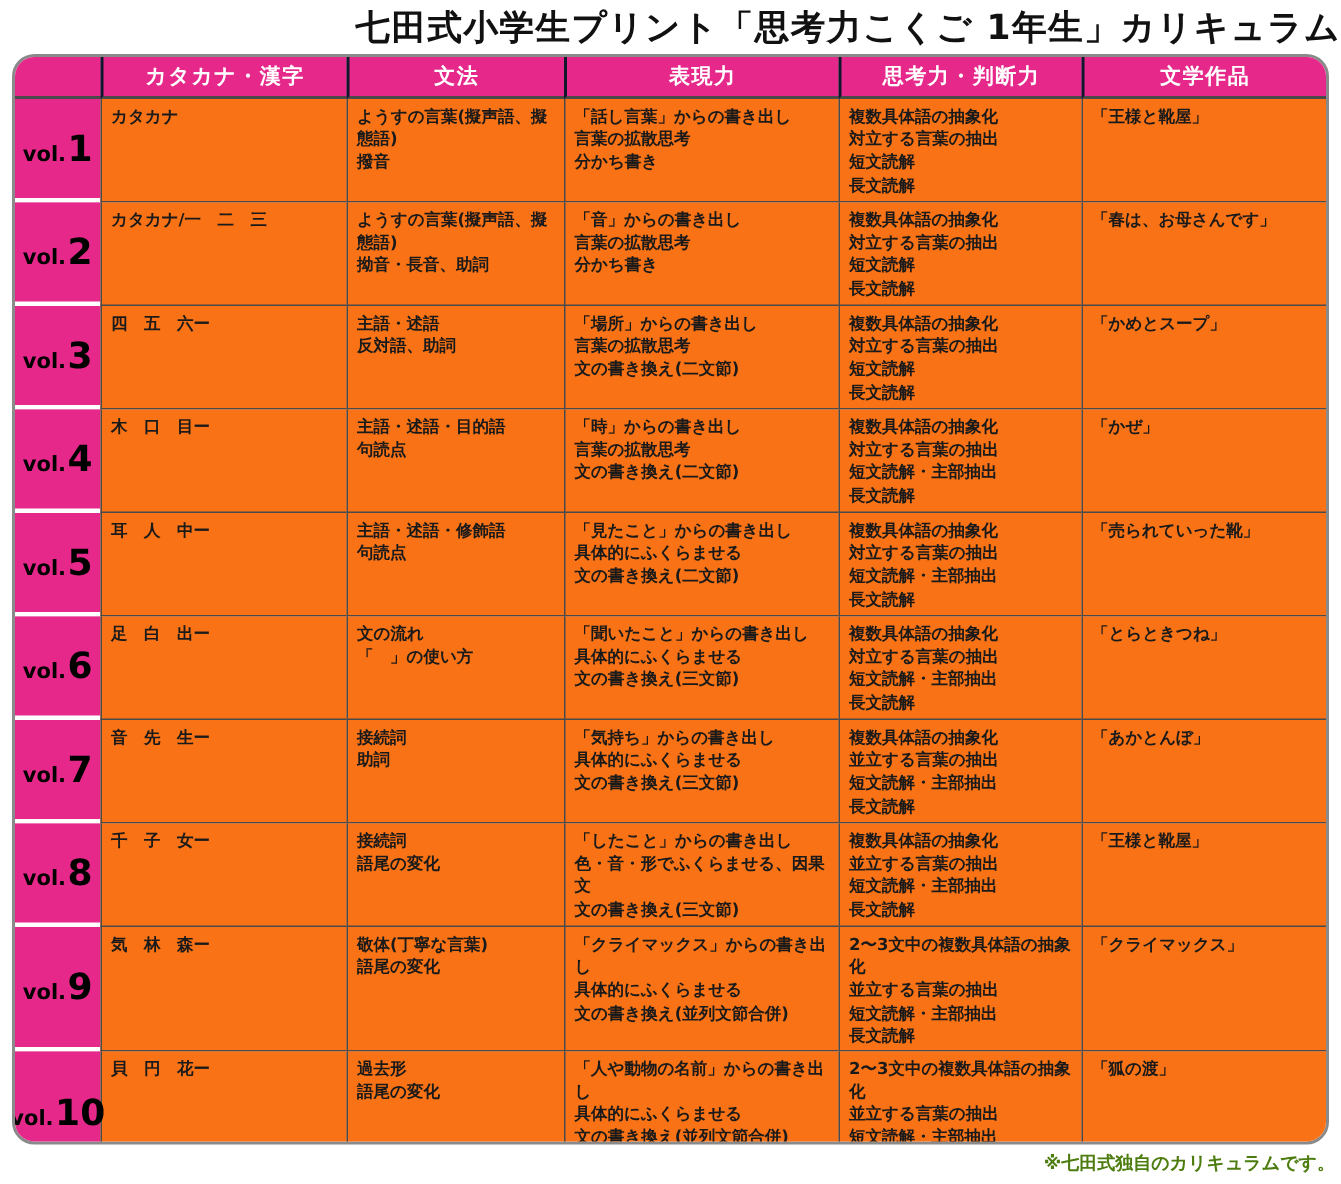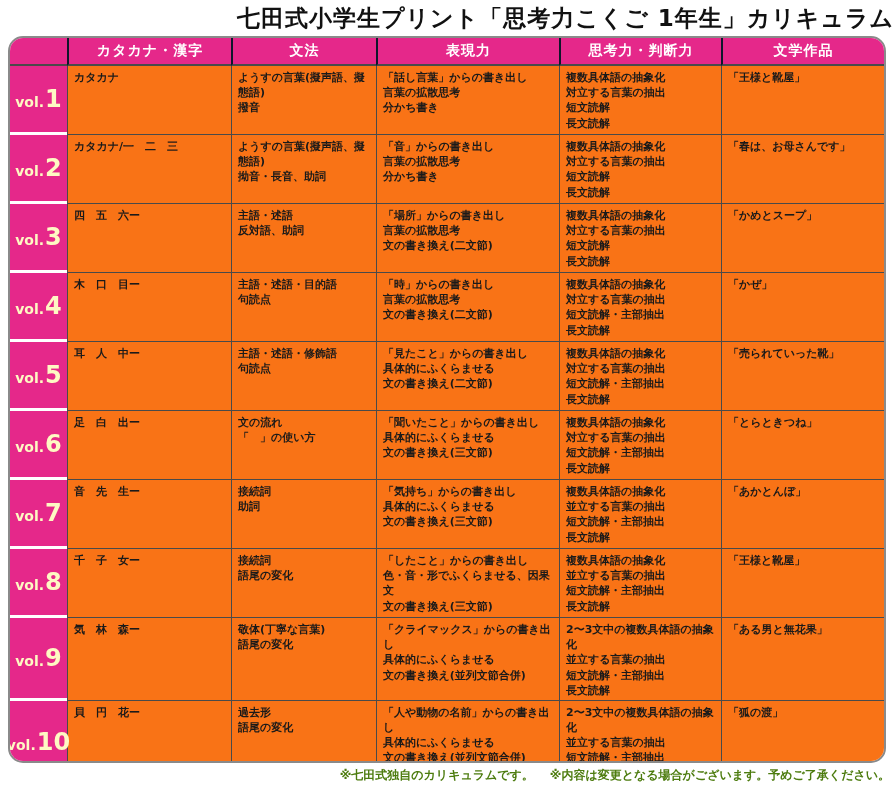--- a/index.html
+++ b/index.html
@@ -33,21 +33,21 @@
   th.corner{
     background:var(--accent);border-bottom:2px solid #4a4a4a;
   }
   th.hcell{
     background:var(--accent);color:#fff;font-size:14px;font-weight:bold;
     text-align:center;vertical-align:middle;padding:2px 0;
     border-left:2px solid #0f172a;border-bottom:2px solid #4a4a4a;
     letter-spacing:1px;
   }
   td.vcell{
-    background:var(--accent);color:#fef9c3;text-align:center;vertical-align:middle;
+    background:var(--accent);color:#000000;text-align:center;vertical-align:middle;
     border-bottom:3px solid #ffffff;
   }
   tr.body-row:last-child td.vcell{border-bottom:none;}
   .vol-wrap{display:flex;align-items:baseline;justify-content:center;gap:1px;}
   .vol-prefix{font-size:14px;font-weight:bold;}
   .vol-num{font-size:24px;font-weight:bold;line-height:1;}
   td.cell{
     background:#f97316;color:#1a1a1a;font-size:11px;font-weight:bold;
     vertical-align:top;text-align:left;padding:4px 5px 2px 6px;
     border-left:1px solid #4a4a4a;border-bottom:1px solid #4a4a4a;
@@ -255,21 +255,21 @@
       <td class="cell">気　林　森ー</td>
       <td class="cell">敬体(丁寧な言葉)
 語尾の変化</td>
       <td class="cell">「クライマックス」からの書き出し
 具体的にふくらませる
 文の書き換え(並列文節合併)</td>
       <td class="cell">2〜3文中の複数具体語の抽象化
 並立する言葉の抽出
 短文読解・主部抽出
 長文読解</td>
-      <td class="cell">「ある男と無花果」</td>
+      <td class="cell">「クライマックス」</td>
     </tr>
 
     <tr class="body-row">
       <td class="vcell">
             <span class="vol-wrap">
               <span class="vol-prefix">vol.</span>
               <span class="vol-num">10</span>
             </span>
           </td>
       <td class="cell">貝　円　花ー</td>
@@ -283,14 +283,13 @@
 短文読解・主部抽出
 長文読解、まとまりに分ける</td>
       <td class="cell">「狐の渡」</td>
     </tr>
   </tbody>
     </table>
 </div>
 
 <div class="footer-notes">
   <span>※七田式独自のカリキュラムです。</span>
-  <span>※内容は変更となる場合がございます。予めご了承ください。</span>
 </div>
 
 </body></html>

